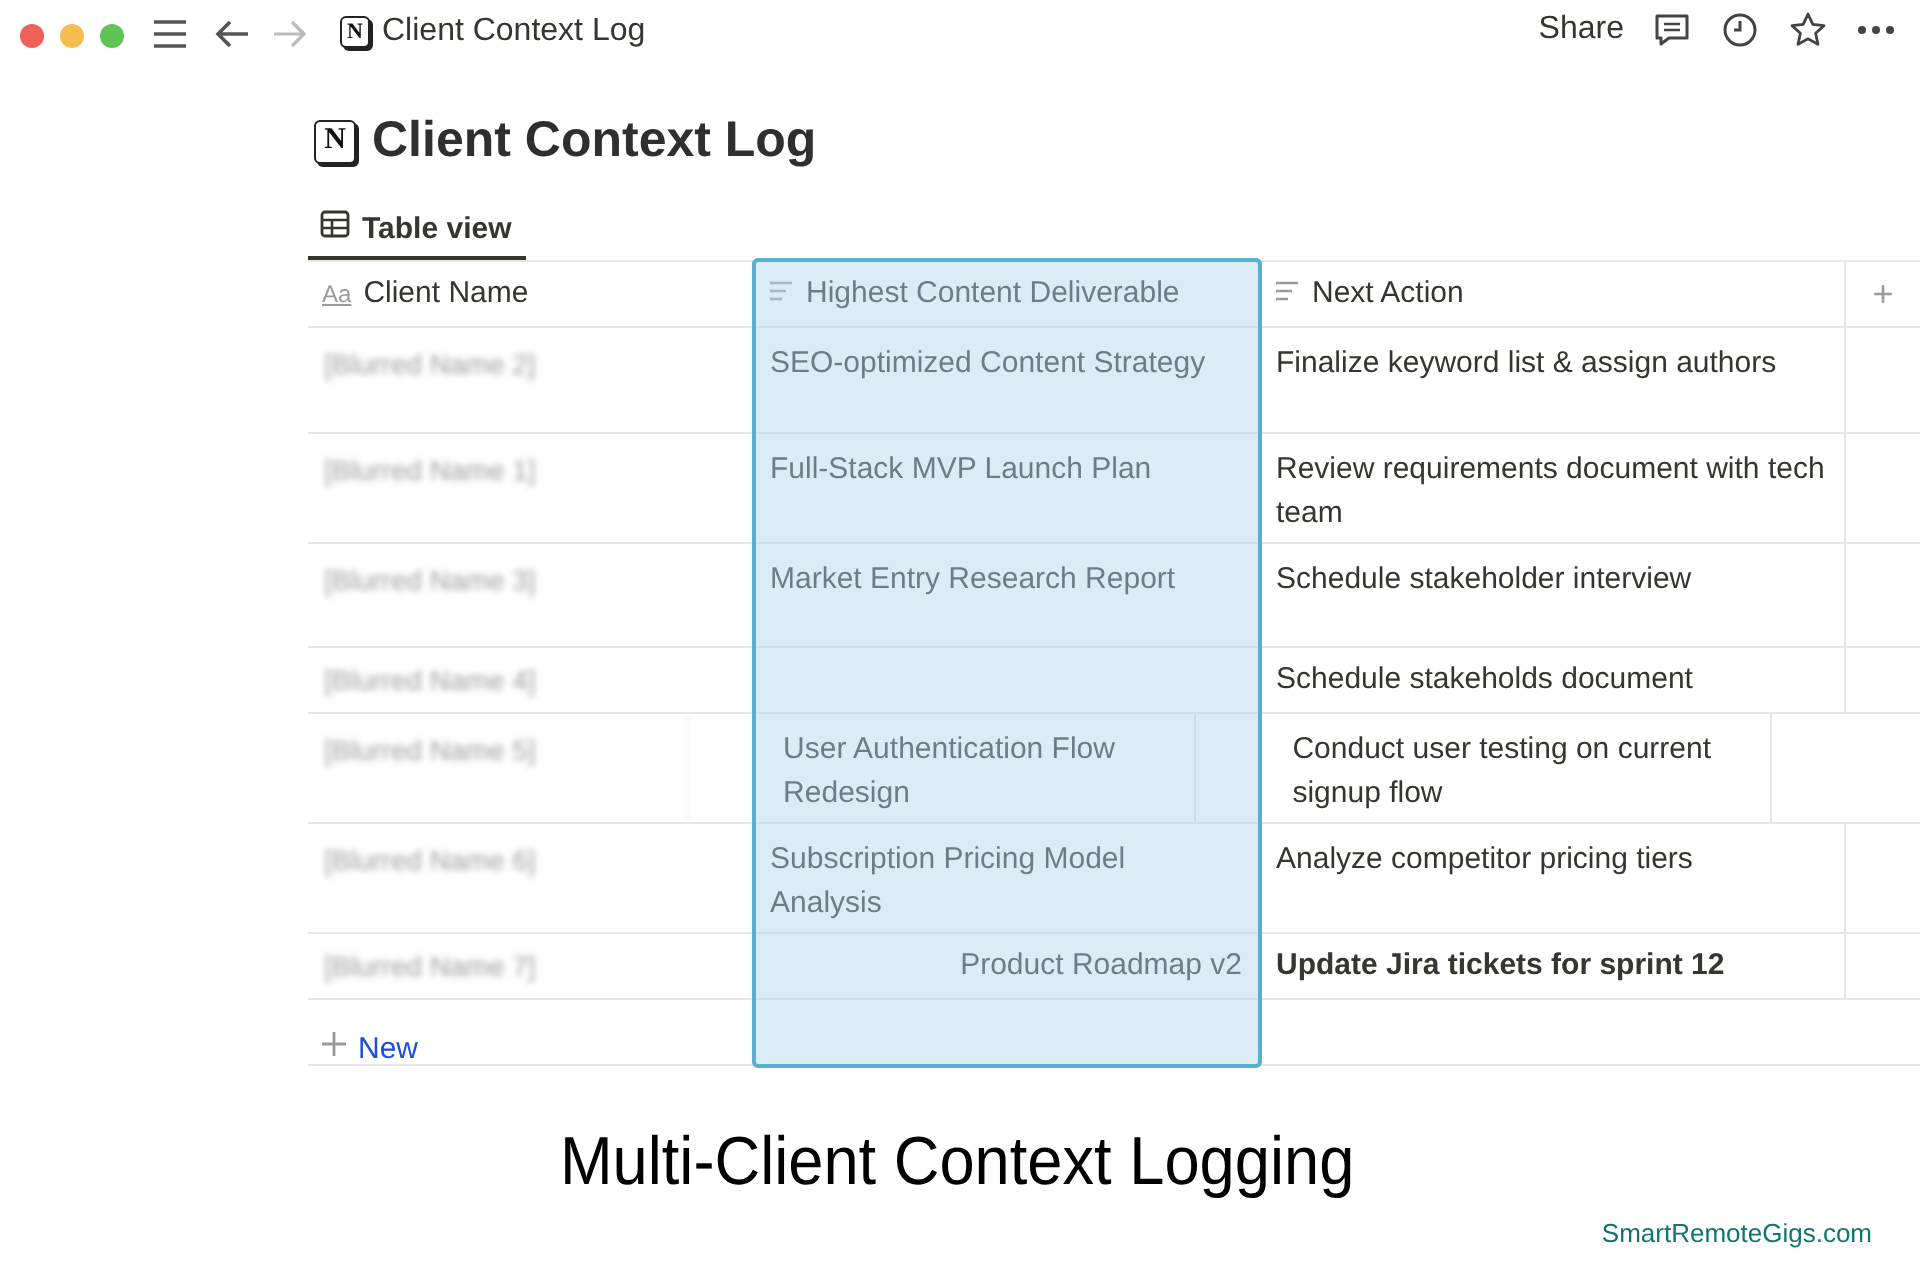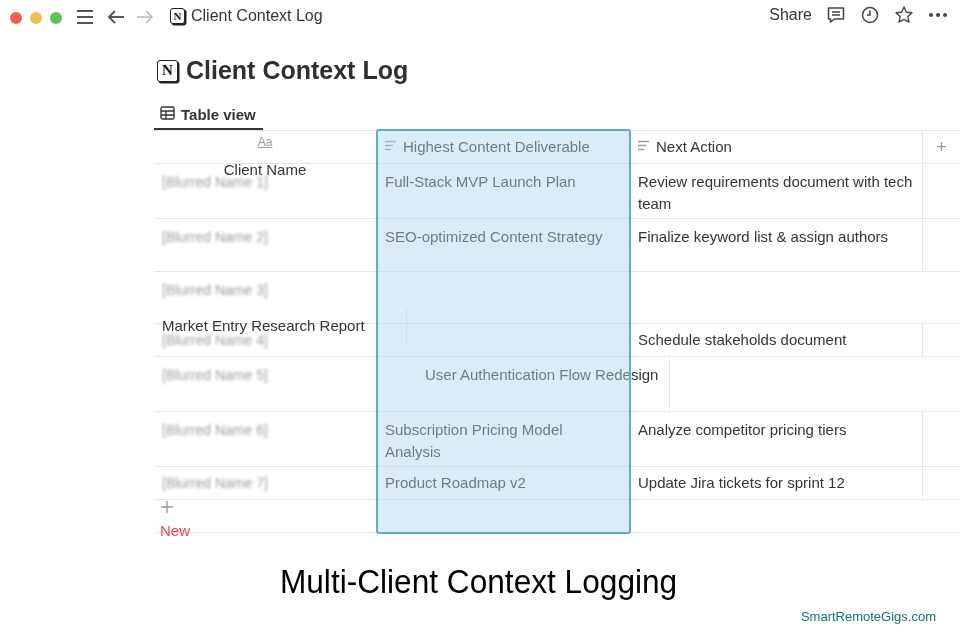--- a/index.html
+++ b/index.html
@@ -15,30 +15,30 @@
 
   .notion-logo { display: inline-flex; align-items: center; justify-content: center; border: 1.8px solid #222; border-radius: 3px; background: #fff; font-family: "Liberation Serif", serif; font-weight: bold; color: #111; box-shadow: 1.5px 1.5px 0 #222; }
 
   .page-title { position: absolute; left: 157px; top: 56px; display: flex; align-items: center; gap: 8px; font-size: 25px; font-weight: bold; color: #2f2f2f; }
   .view-tab { position: absolute; left: 154px; top: 100px; width: 109px; height: 30px; display: flex; align-items: center; gap: 6px; padding-left: 6px; font-size: 15px; font-weight: bold; color: #37352f; border-bottom: 2px solid #37352f; }
 
   .table { position: absolute; left: 154px; top: 130px; width: 806px; }
   .row { display: flex; border-bottom: 1px solid #e6e6e4; }
   .row.header { border-top: 1px solid #e6e6e4; height: 34px; }
   .cell { padding: 7px 8px; font-size: 15px; line-height: 22px; color: #37352f; border-right: 1px solid #e6e6e4; }
-  .c1 { width: 223px; flex-direction: column; }
+  .c1 { width: 223px; }
   .c2 { width: 253px; }
   .c3 { width: 293px; }
   .c4 { width: 37px; border-right: none; }
   .hcell { display: flex; align-items: center; gap: 6px; padding: 0 7px; color: #37352f; }
   .hicon { color: #9b9a97; font-size: 12px; }
   .blurred { color: #9e9e9e; filter: blur(1.6px); font-size: 14px; }
   .add-col { justify-content: center; color: #9b9a97; font-size: 18px; }
   .new-row { height: 33px; border-bottom: 1px solid #e6e6e4; }
-  .new-btn { display: flex; align-items: flex-start; gap: 5px; color: #ef4444; padding-left: 6px; font-size: 15px; flex-direction: column; }
+  .new-btn { display: flex; align-items: flex-end; gap: 5px; color: #1d4ed8; padding-left: 6px; font-size: 15px; }
 
   .highlight { position: absolute; left: 376px; top: 129px; width: 255px; height: 405px; background: rgba(173, 216, 236, 0.45); border: 2px solid #5aaed0; border-radius: 3px; pointer-events: none; }
 
   .caption { position: absolute; left: 0; width: 960px; top: 562px; text-align: center; font-size: 34px; color: #000; padding-right: 0; }
   .caption span { display: inline-block; margin-left: -2px; transform: scaleX(0.93); }
   .watermark { position: absolute; right: 24px; top: 609px; font-size: 13px; color: #0f766e; }
 </style>
 </head>
 <body>
 
@@ -129,58 +129,60 @@
       <span class="hicon">
         <svg width="13" height="11" viewBox="0 0 13 11">
             <path d="M1 1.5h11M1 5.5h8M1 9.5h6" stroke="#9b9a97" stroke-width="1.3"></path>
           </svg>
       </span>
       <span>Next Action</span>
     </div>
     <div class="cell hcell c4 add-col">+</div>
   </div>
 
+  <div class="row" style="height:53px;">
+    <div class="cell c1 blurred">[Blurred Name 2]</div>
+    <div class="cell c2">SEO-optimized Content Strategy</div>
+    <div class="cell c3">Finalize keyword list &amp; assign authors</div>
+    <div class="cell c4"></div>
+  </div>
   <div class="row" style="height:55px;">
     <div class="cell c1 blurred">[Blurred Name 1]</div>
     <div class="cell c2">Full-Stack MVP Launch Plan</div>
     <div class="cell c3">Review requirements document with tech team</div>
     <div class="cell c4"></div>
   </div>
-  <div class="row" style="height:53px;">
-    <div class="cell c1 blurred">[Blurred Name 2]</div>
-    <div class="cell c2">SEO-optimized Content Strategy</div>
-    <div class="cell c3">Finalize keyword list &amp; assign authors</div>
-    <div class="cell c4"></div>
-  </div>
-  <div class="row" style="height:52px;flex-direction:column;">
+  <div class="row" style="height:52px;">
     <div class="cell c1 blurred">[Blurred Name 3]</div>
     <div class="cell c2">Market Entry Research Report</div>
+    <div class="cell c3">Schedule stakeholder interview</div>
     <div class="cell c4"></div>
   </div>
   <div class="row" style="height:33px;">
     <div class="cell c1 blurred" style="padding-top:5px;">[Blurred Name 4]</div>
     <div class="cell c2" style="padding-top:5px;"></div>
     <div class="cell c3" style="padding-top:5px;">Schedule stakeholds document</div>
     <div class="cell c4"></div>
   </div>
   <div class="row" style="height:55px;gap:40px;">
     <div class="cell c1 blurred">[Blurred Name 5]</div>
     <div class="cell c2">User Authentication Flow Redesign</div>
+    <div class="cell c3">Conduct user testing on current signup flow</div>
     <div class="cell c4"></div>
   </div>
   <div class="row" style="height:55px;">
     <div class="cell c1 blurred">[Blurred Name 6]</div>
     <div class="cell c2">Subscription Pricing Model Analysis</div>
     <div class="cell c3">Analyze competitor pricing tiers</div>
     <div class="cell c4"></div>
   </div>
   <div class="row" style="height:33px;">
     <div class="cell c1 blurred" style="padding-top:5px;">[Blurred Name 7]</div>
-    <div class="cell c2" style="padding-top:5px;">Product Roadmap v2</div>
-    <div class="cell c3" style="padding-top:5px;">Update Jira tickets for sprint 12</div>
+    <div class="cell c2" style="padding-top:5px;text-align:right;">Product Roadmap v2</div>
+    <div class="cell c3" style="padding-top:5px;font-weight:bold;">Update Jira tickets for sprint 12</div>
     <div class="cell c4"></div>
   </div>
 
   <div class="new-row">
     <div class="new-btn" style="height:33px;width:223px;">
       <span>
         <svg width="14" height="14" viewBox="0 0 14 14">
             <path d="M7 1v12M1 7h12" stroke="#9b9a97" stroke-width="1.4"></path>
           </svg>
       </span>

